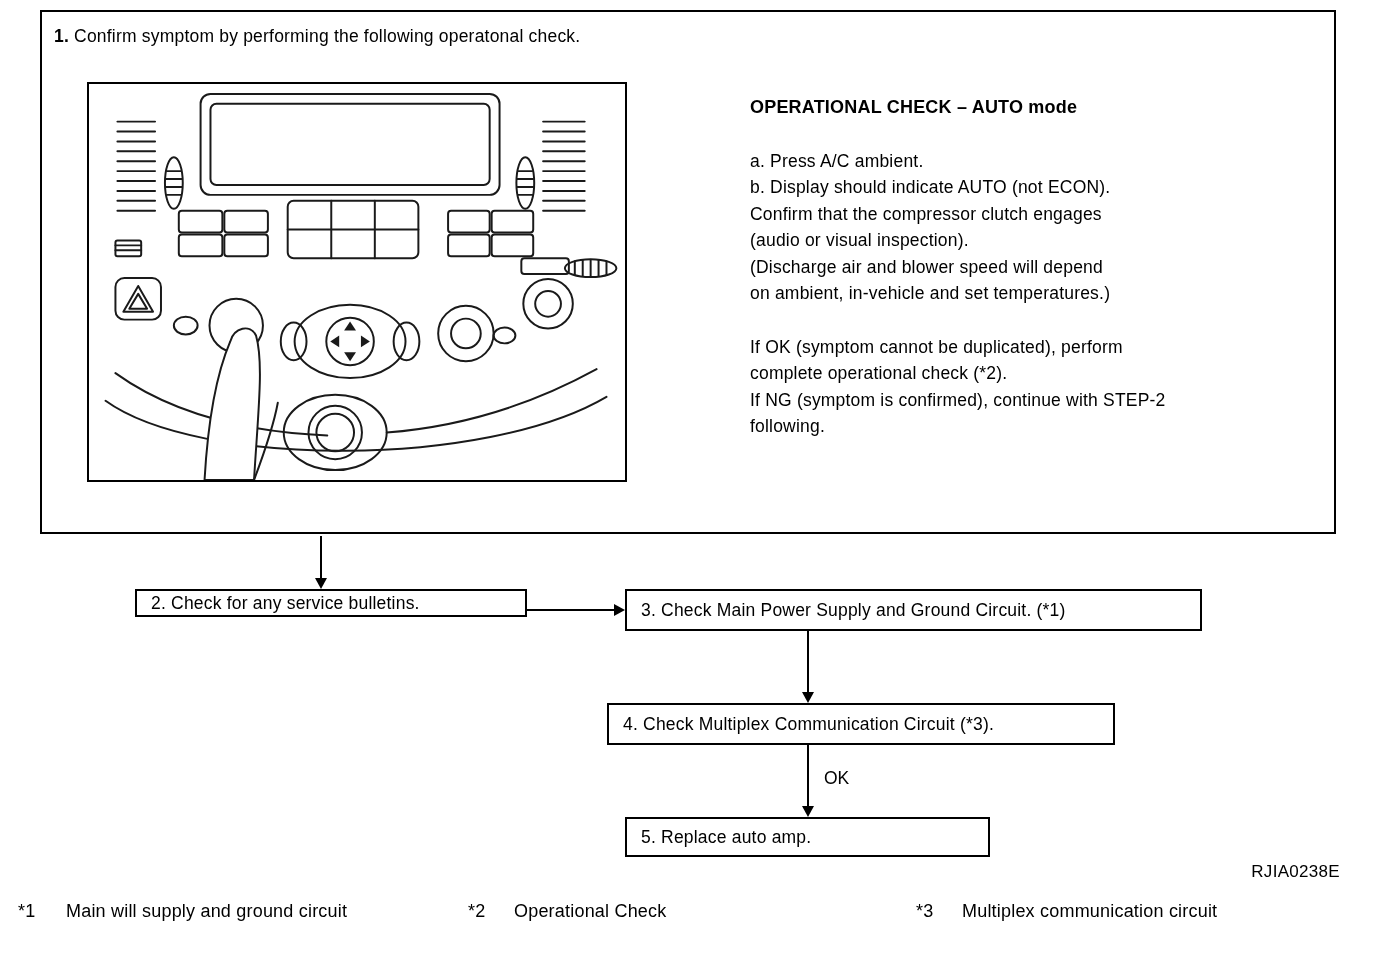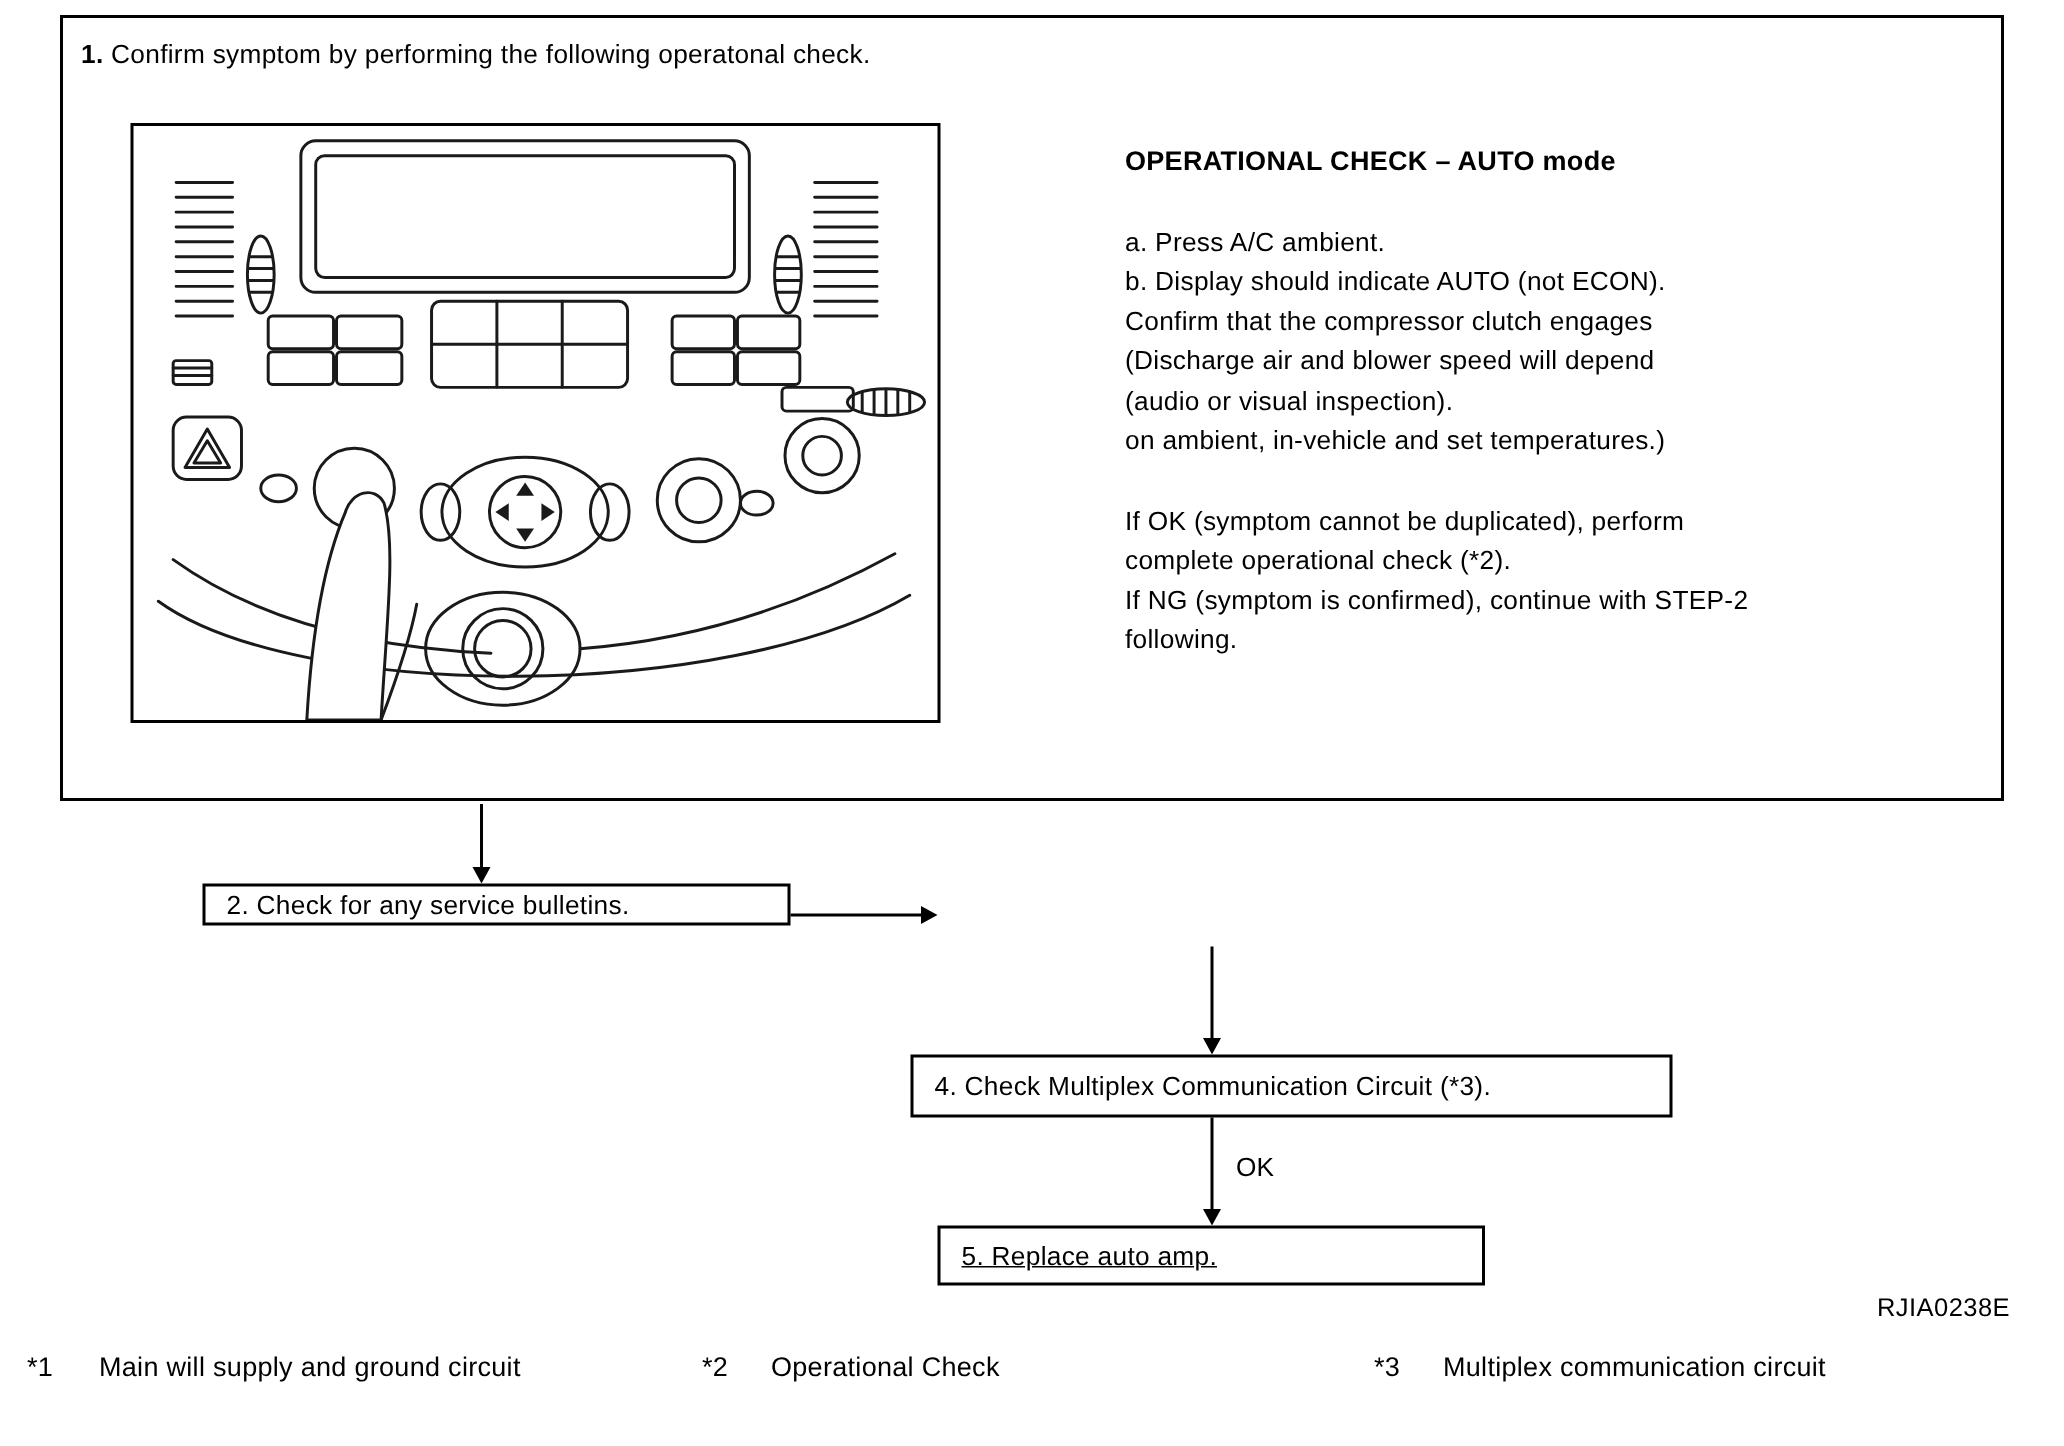--- a/index.html
+++ b/index.html
@@ -40,21 +40,21 @@
 
   
   .flowbox {
     position: absolute; border: 2px solid #000; background: #fff;
     display: flex; align-items: center; padding-left: 14px;
     font-size: 17.5px; letter-spacing: 0.2px;
   }
   .box2 { left: 135px; top: 589px; width: 392px; height: 28px; }
   .box3 { left: 625px; top: 589px; width: 577px; height: 42px; }
   .box4 { left: 607px; top: 703px; width: 508px; height: 42px; }
-  .box5 { left: 625px; top: 817px; width: 365px; height: 40px; text-decoration: underline; }
+  .box5 { left: 625px; top: 817px; width: 365px; height: 40px; }
 
   
   .vline { position: absolute; width: 2px; background: #000; }
   .hline { position: absolute; height: 2px; background: #000; }
   .arrow-down {
     position: absolute; width: 0; height: 0;
     border-left: 6px solid transparent; border-right: 6px solid transparent;
     border-top: 11px solid #000;
   }
   .arrow-right {
@@ -160,42 +160,45 @@
           <path d="M166 400 C 178 368, 186 344, 190 322" fill="none" stroke="#1a1a1a" stroke-width="2" stroke-linecap="round"></path>
         </g>
       </svg>
     </div>
 
     <div class="op-text">
       <div class="op-heading">OPERATIONAL CHECK – AUTO mode</div>
       <div>a. Press A/C ambient.</div>
       <div>b. Display should indicate AUTO (not ECON).</div>
       <div>Confirm that the compressor clutch engages</div>
+      <div>(audio or visual inspection).</div>
       <div>(Discharge air and blower speed will depend</div>
-      <div>(audio or visual inspection).</div>
       <div>on ambient, in-vehicle and set temperatures.)</div>
       <div class="op-emphasis">
         <div>If OK (symptom cannot be duplicated), perform</div>
         <div>complete operational check (*2).</div>
         <div>If NG (symptom is confirmed), continue with STEP-2</div>
         <div>following.</div>
       </div>
     </div>
   </div>
 
   <div class="vline" style="left:320px; top:536px; height:43px;"></div>
   <div class="arrow-down" style="left:315px; top:578px;"></div>
 
   <div class="flowbox box2">
     <span>2. Check for any service bulletins.</span>
   </div>
 
   <div class="hline" style="left:527px; top:609px; width:88px;"></div>
   <div class="arrow-right" style="left:614px; top:604px;"></div>
 
+  <div class="flowbox box3">
+    <span>3. Check Main Power Supply and Ground Circuit. (*1)</span>
+  </div>
 
   <div class="vline" style="left:807px; top:631px; height:62px;"></div>
   <div class="arrow-down" style="left:802px; top:692px;"></div>
 
   <div class="flowbox box4">
     <span>4. Check Multiplex Communication Circuit (*3).</span>
   </div>
 
   <div class="vline" style="left:807px; top:745px; height:62px;"></div>
   <div class="arrow-down" style="left:802px; top:806px;"></div>

